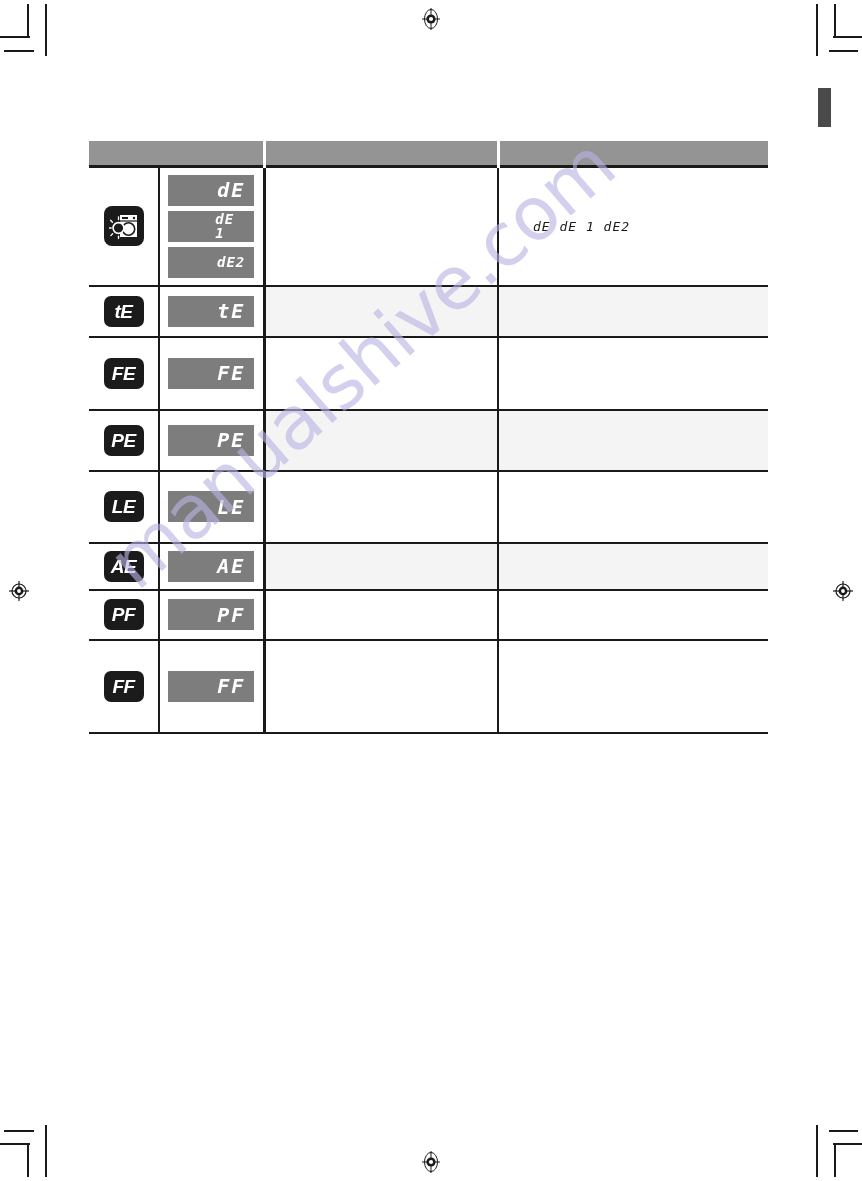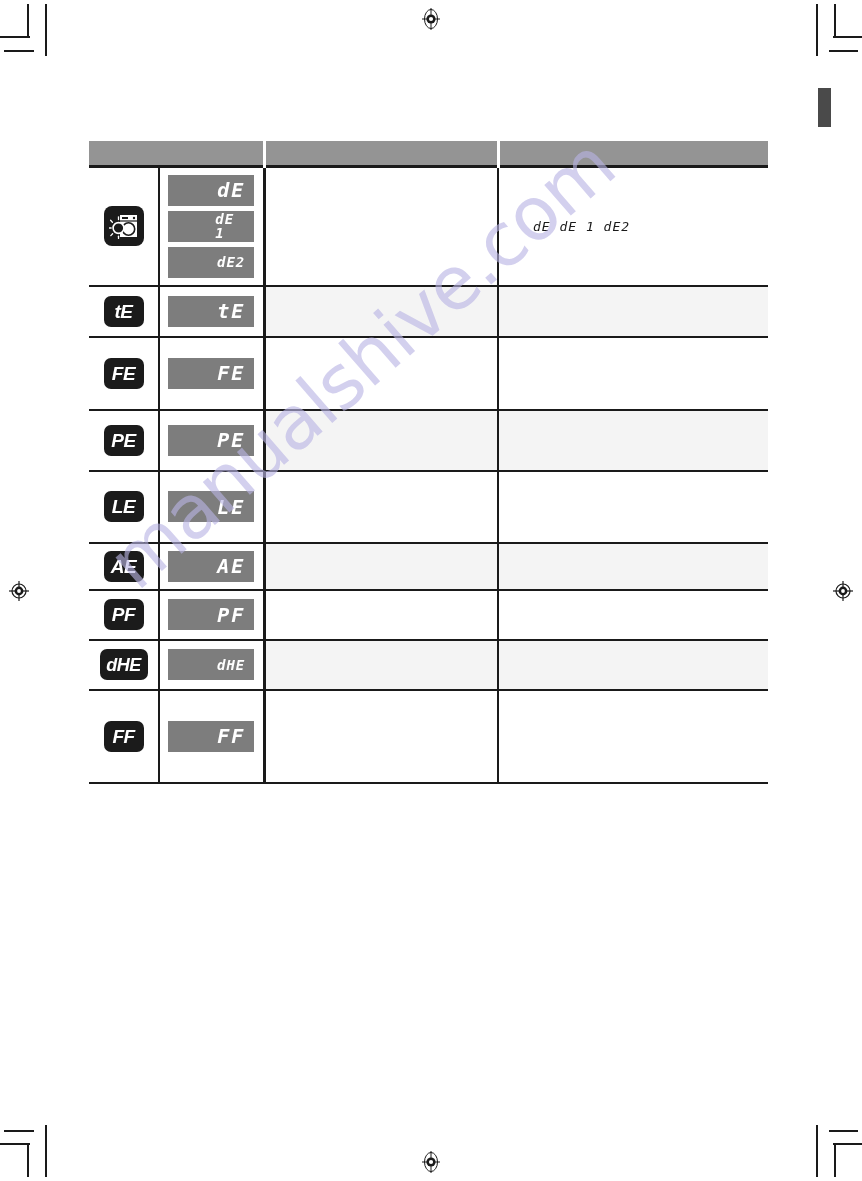--- a/index.html
+++ b/index.html
@@ -412,38 +412,20 @@
               <div class="chip">PF</div>
             </div>
           </td>
           <td class="col-desc">
             <p class="body-text cell-pad"></p>
           </td>
           <td class="col-action">
             <p class="body-text cell-pad"></p>
           </td>
         </tr>
-        <tr class="shaded" style="height: 50px;">
-          <td class="col-icon">
-            <div class="cell-center">
-              <span class="badge wide">dHE</span>
-            </div>
-          </td>
-          <td class="col-sym">
-            <div class="chip-stack">
-              <div class="chip small-txt">dHE</div>
-            </div>
-          </td>
-          <td class="col-desc">
-            <p class="body-text cell-pad"></p>
-          </td>
-          <td class="col-action">
-            <p class="body-text cell-pad"></p>
-          </td>
-        </tr>
         <tr style="height: 93px;">
           <td class="col-icon">
             <div class="cell-center">
               <span class="badge">FF</span>
             </div>
           </td>
           <td class="col-sym">
             <div class="chip-stack">
               <div class="chip">FF</div>
             </div>

